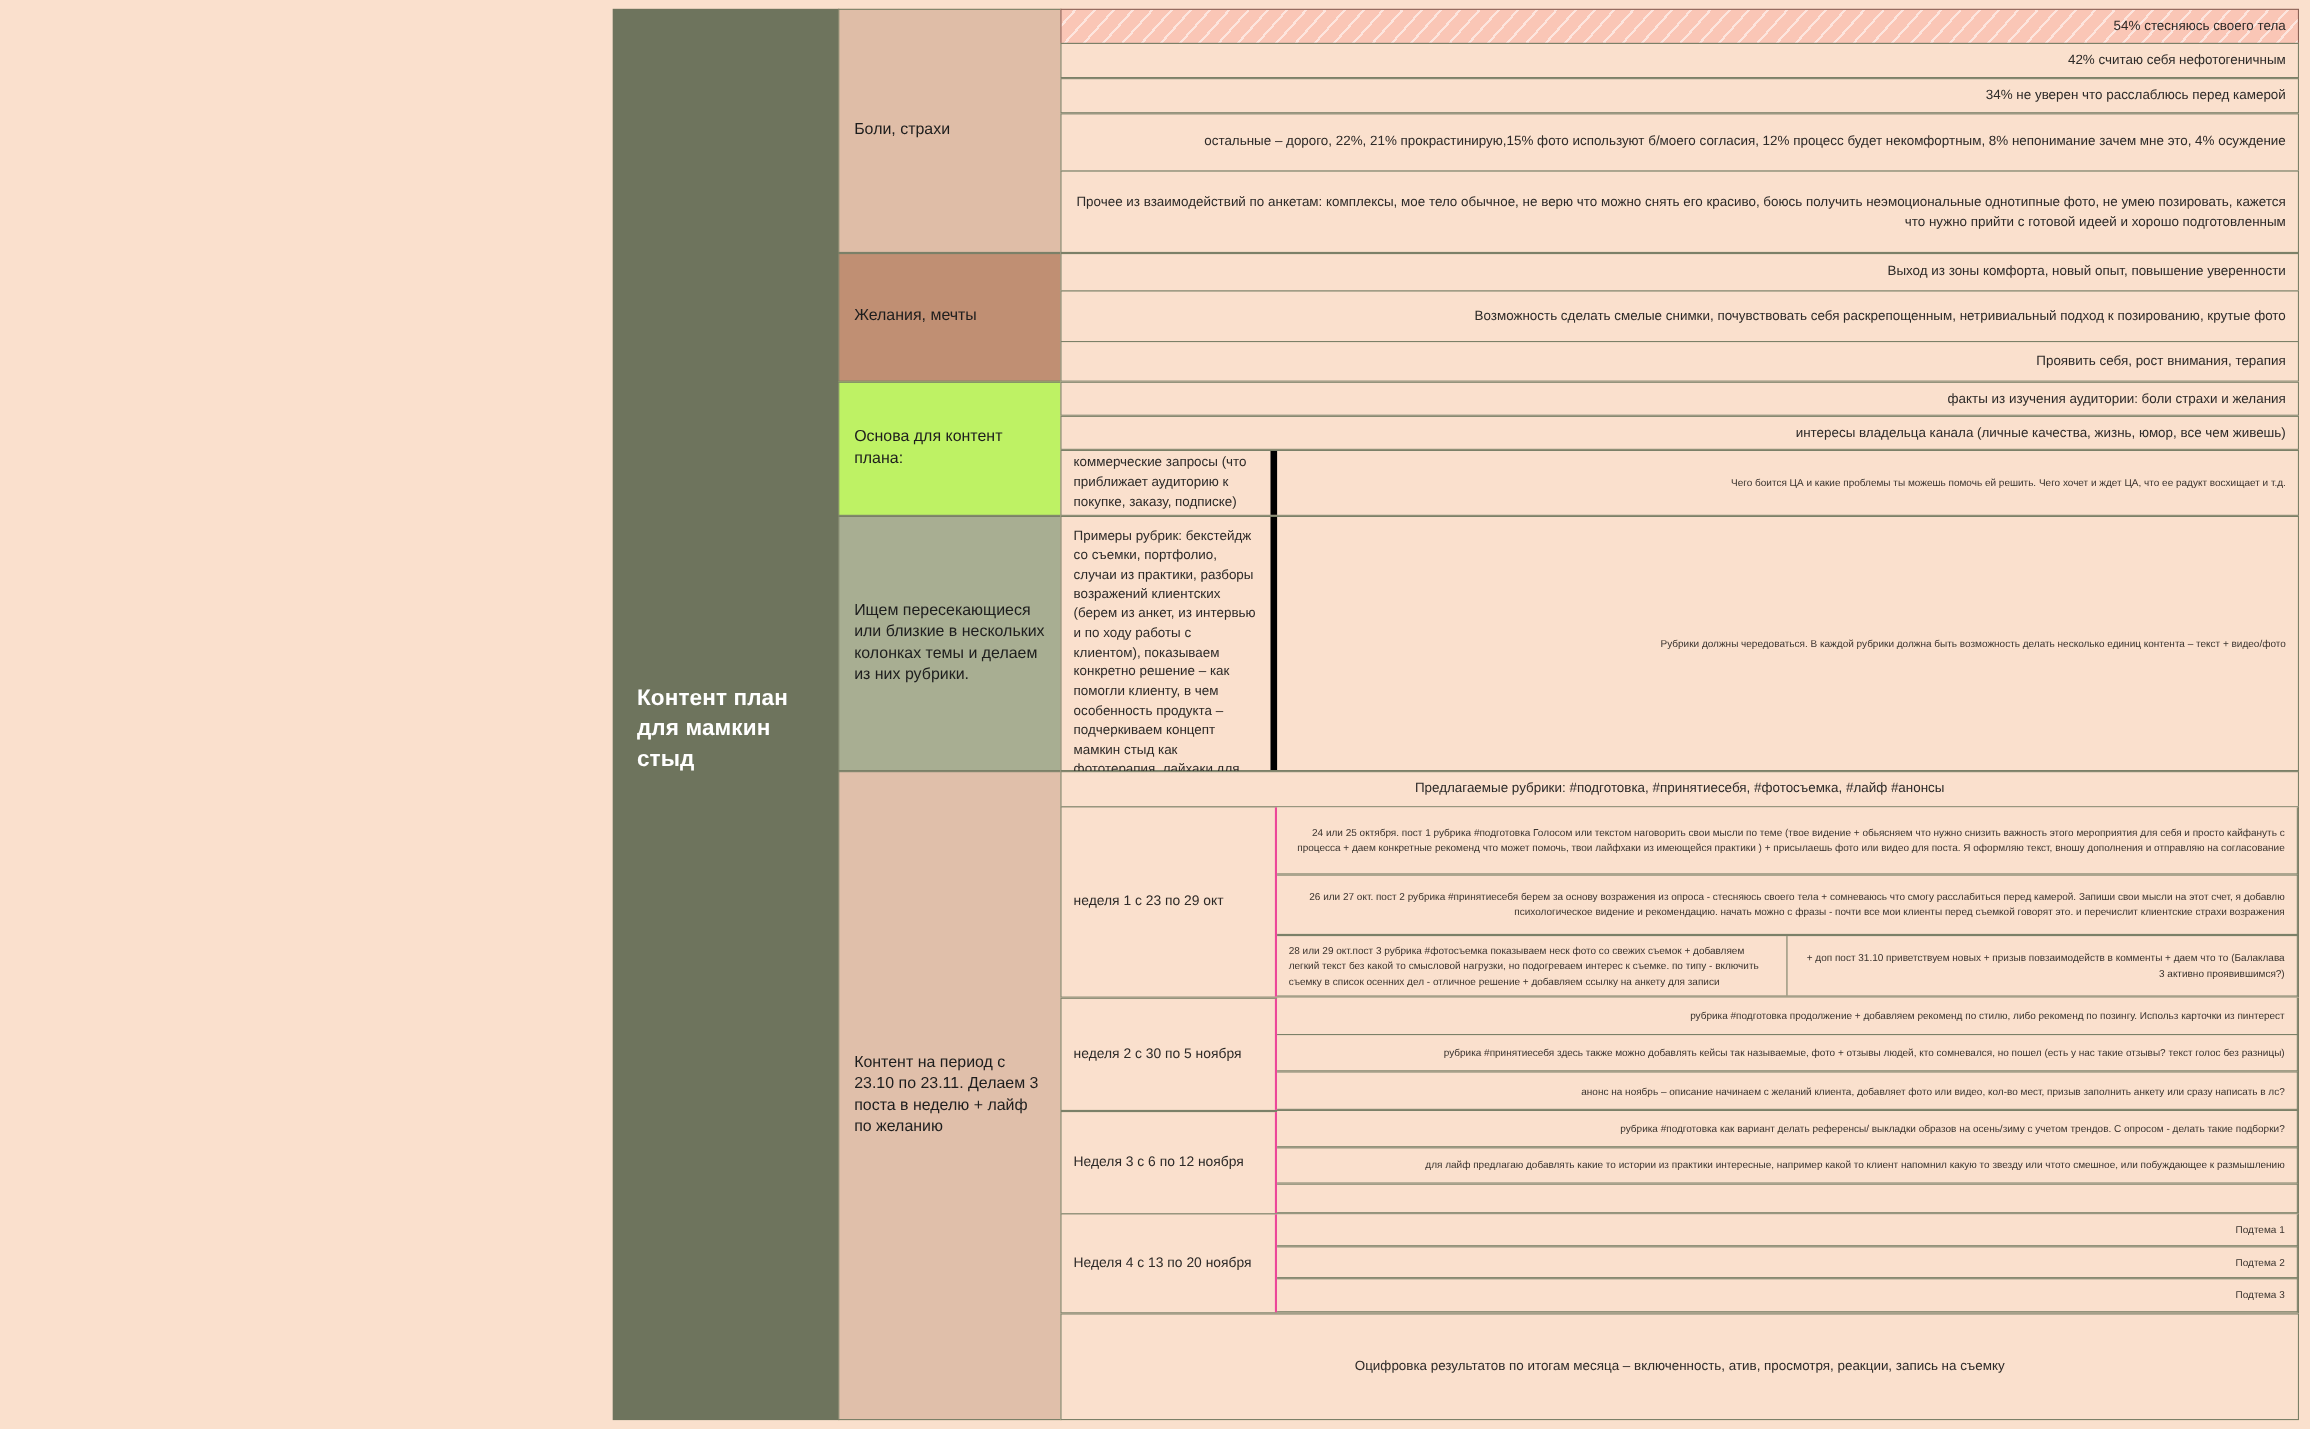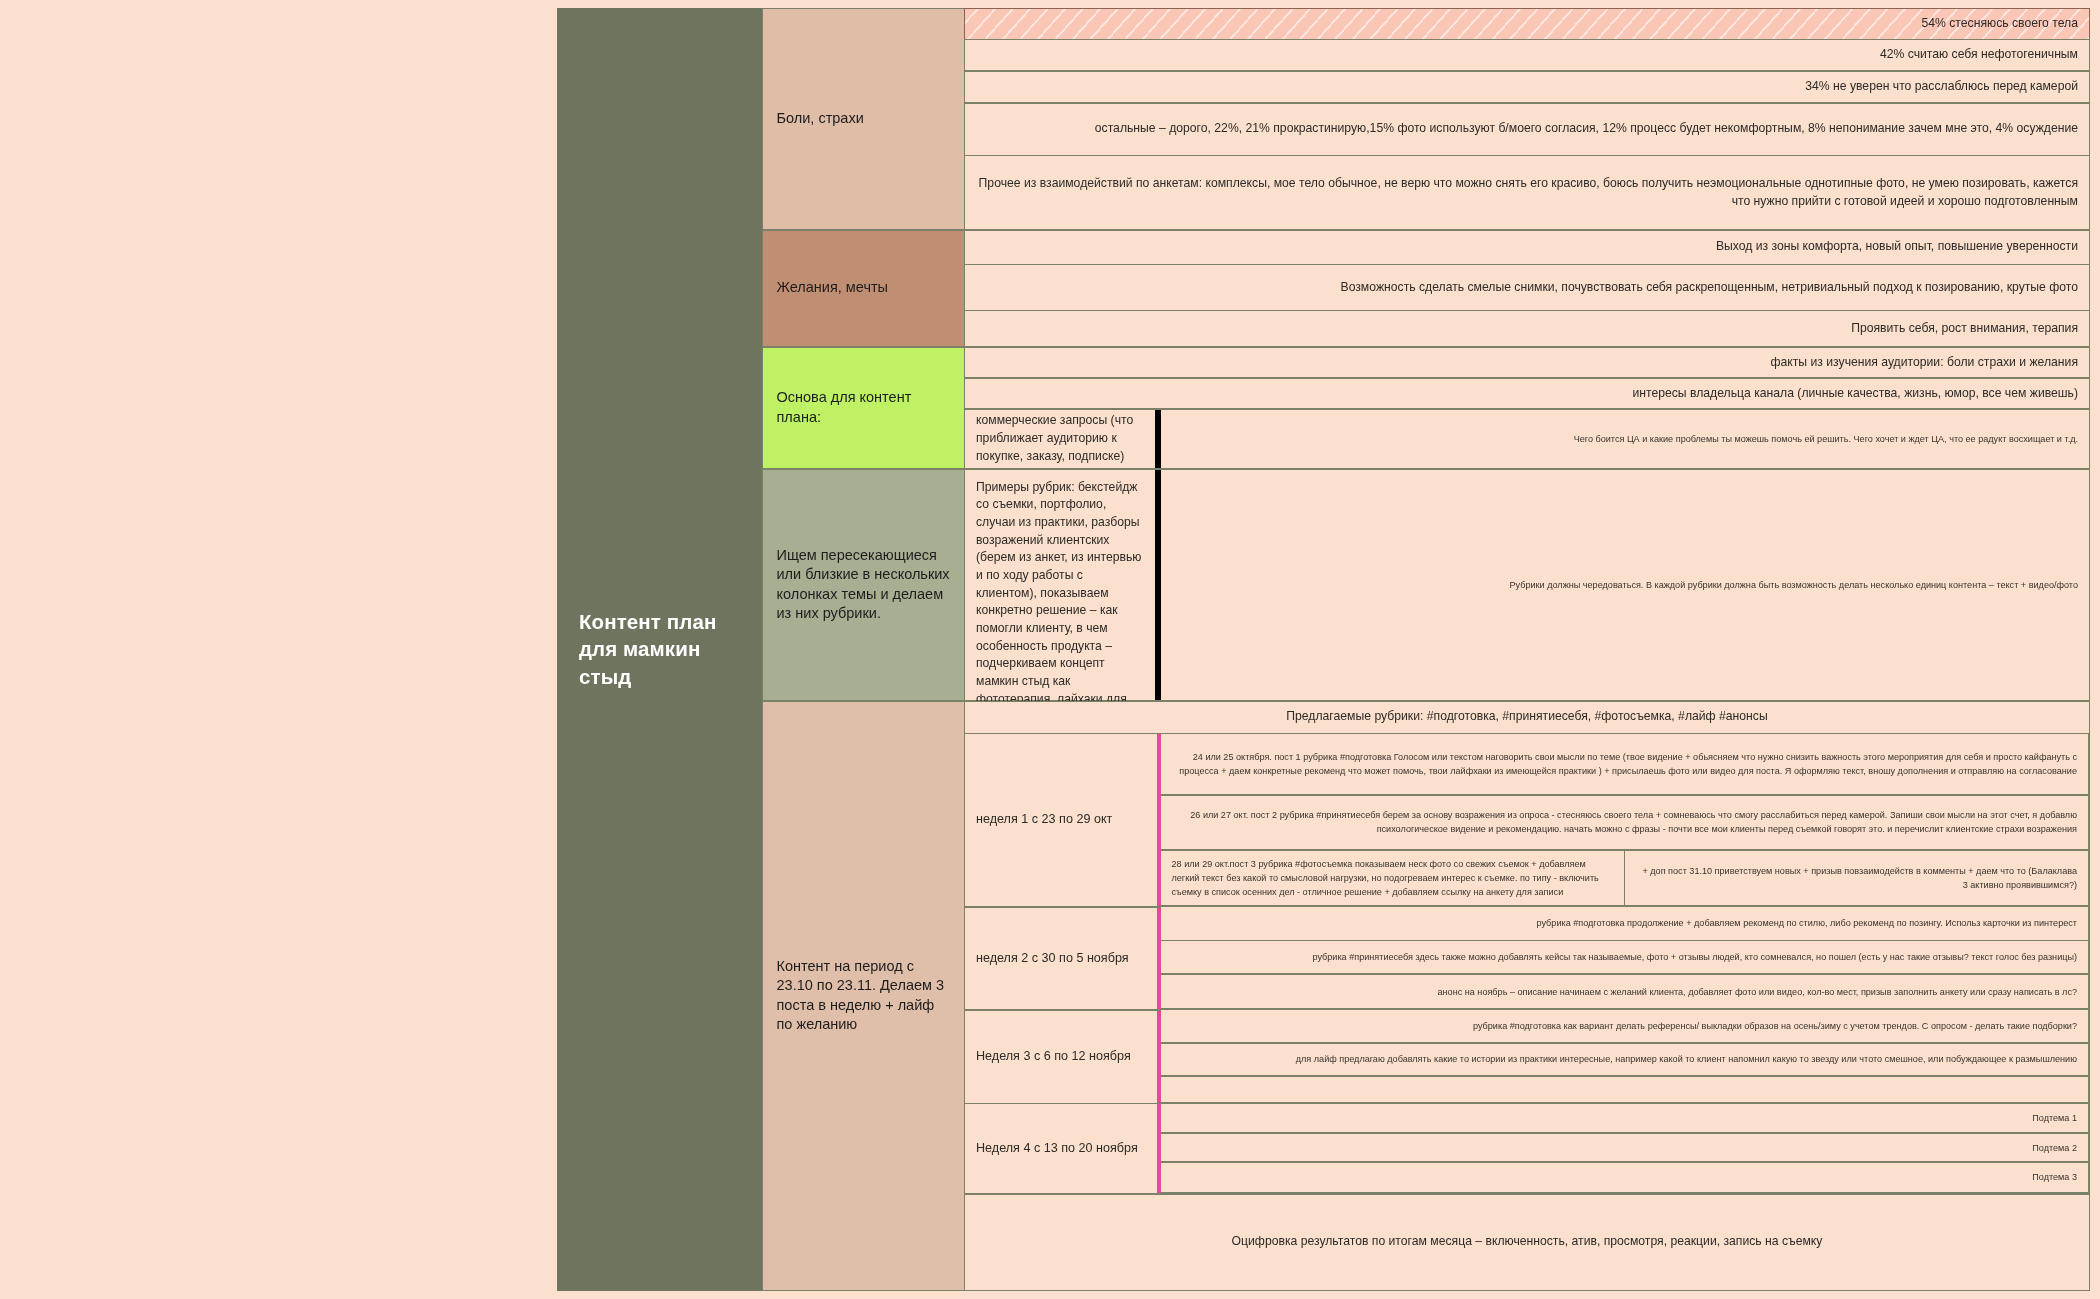--- a/index.html
+++ b/index.html
@@ -19,21 +19,21 @@
   
   .title-panel{
     width:205px;
     background:#6e745d;
     flex:none;
     position:relative;
   }
   .title-panel .title{
     position:absolute;
     left:22px;
-    top:600px;
+    top:613px;
     width:170px;
     color:#ffffff;
     font-size:20.5px;
     font-weight:bold;
     line-height:1.33;
     letter-spacing:0.1px;
   }
   
   .table{
     flex:1;
@@ -101,21 +101,21 @@
     font-size:12.2px;
     color:#2d2a28;
     line-height:1.45;
   }
   .sub.narrow{width:196px;}
   .wk-label{
     flex:none;width:196px;
     box-sizing:border-box;
     display:flex;align-items:center;
     padding:5px 11px;
-    border-right:4px solid #ec4899;
+    border-right:2px solid #ec4899;
     font-size:12.6px;color:#2d2a28;line-height:1.4;
   }
   .split{display:flex;flex:1;}
   .split > .half{
     flex:1;
     display:flex;align-items:center;justify-content:flex-end;
     text-align:right;box-sizing:border-box;padding:5px 11px;
     font-size:9.1px;color:#3a332e;line-height:1.55;
   }
   .split > .half.first{

